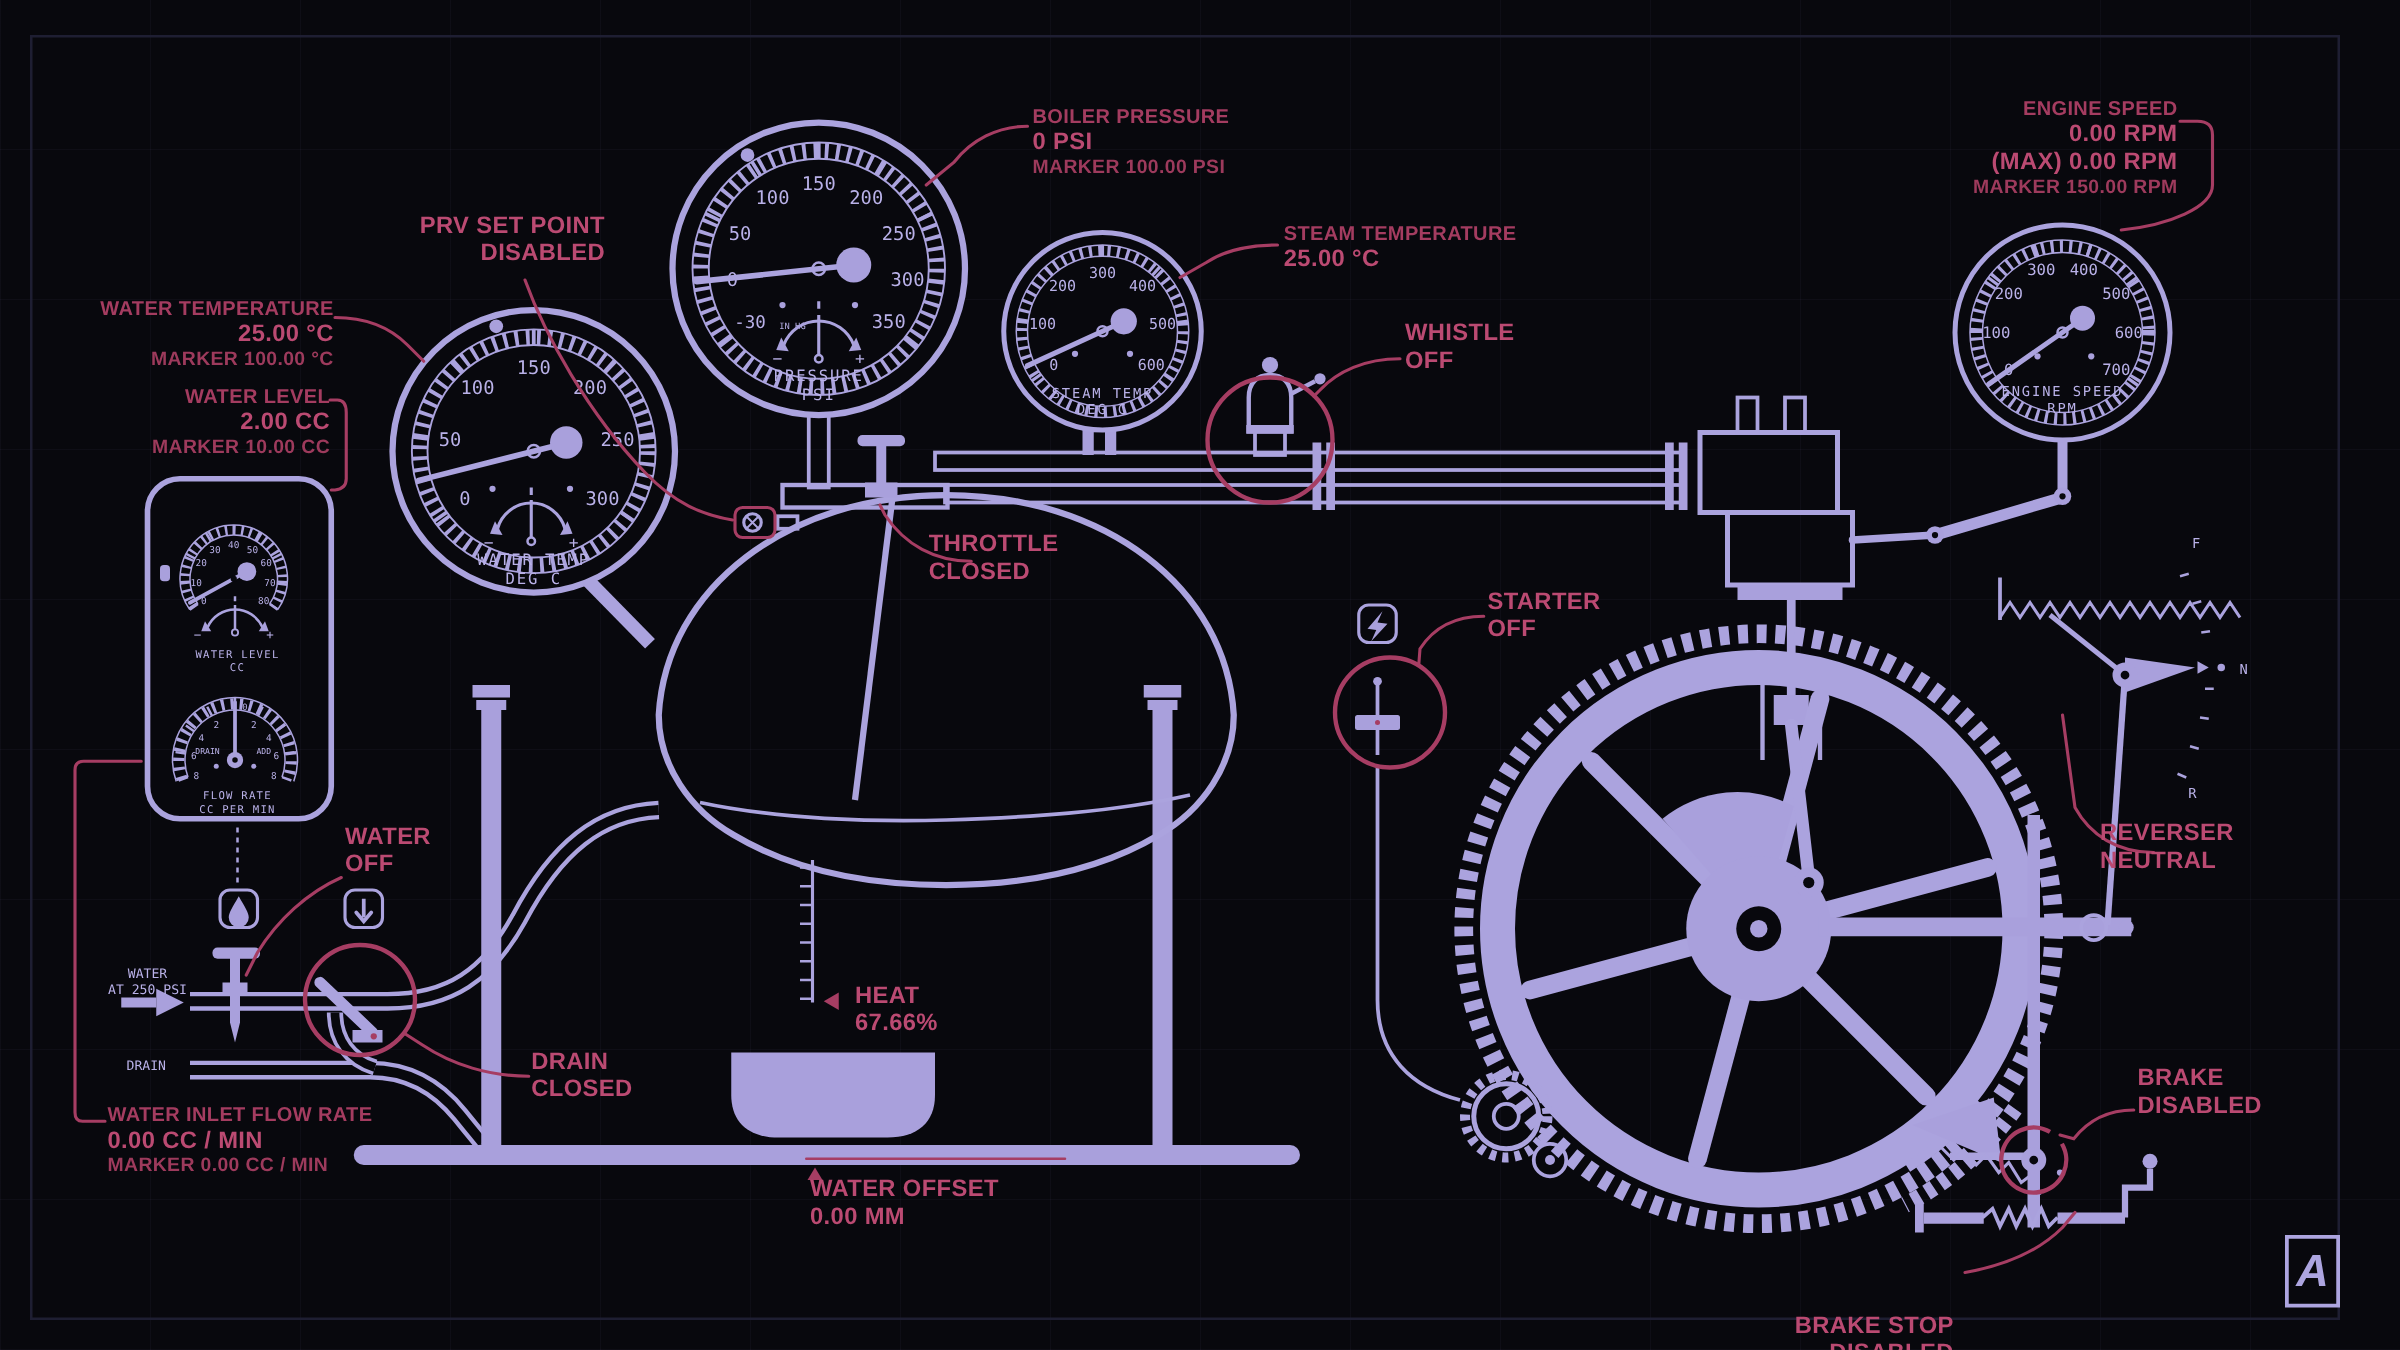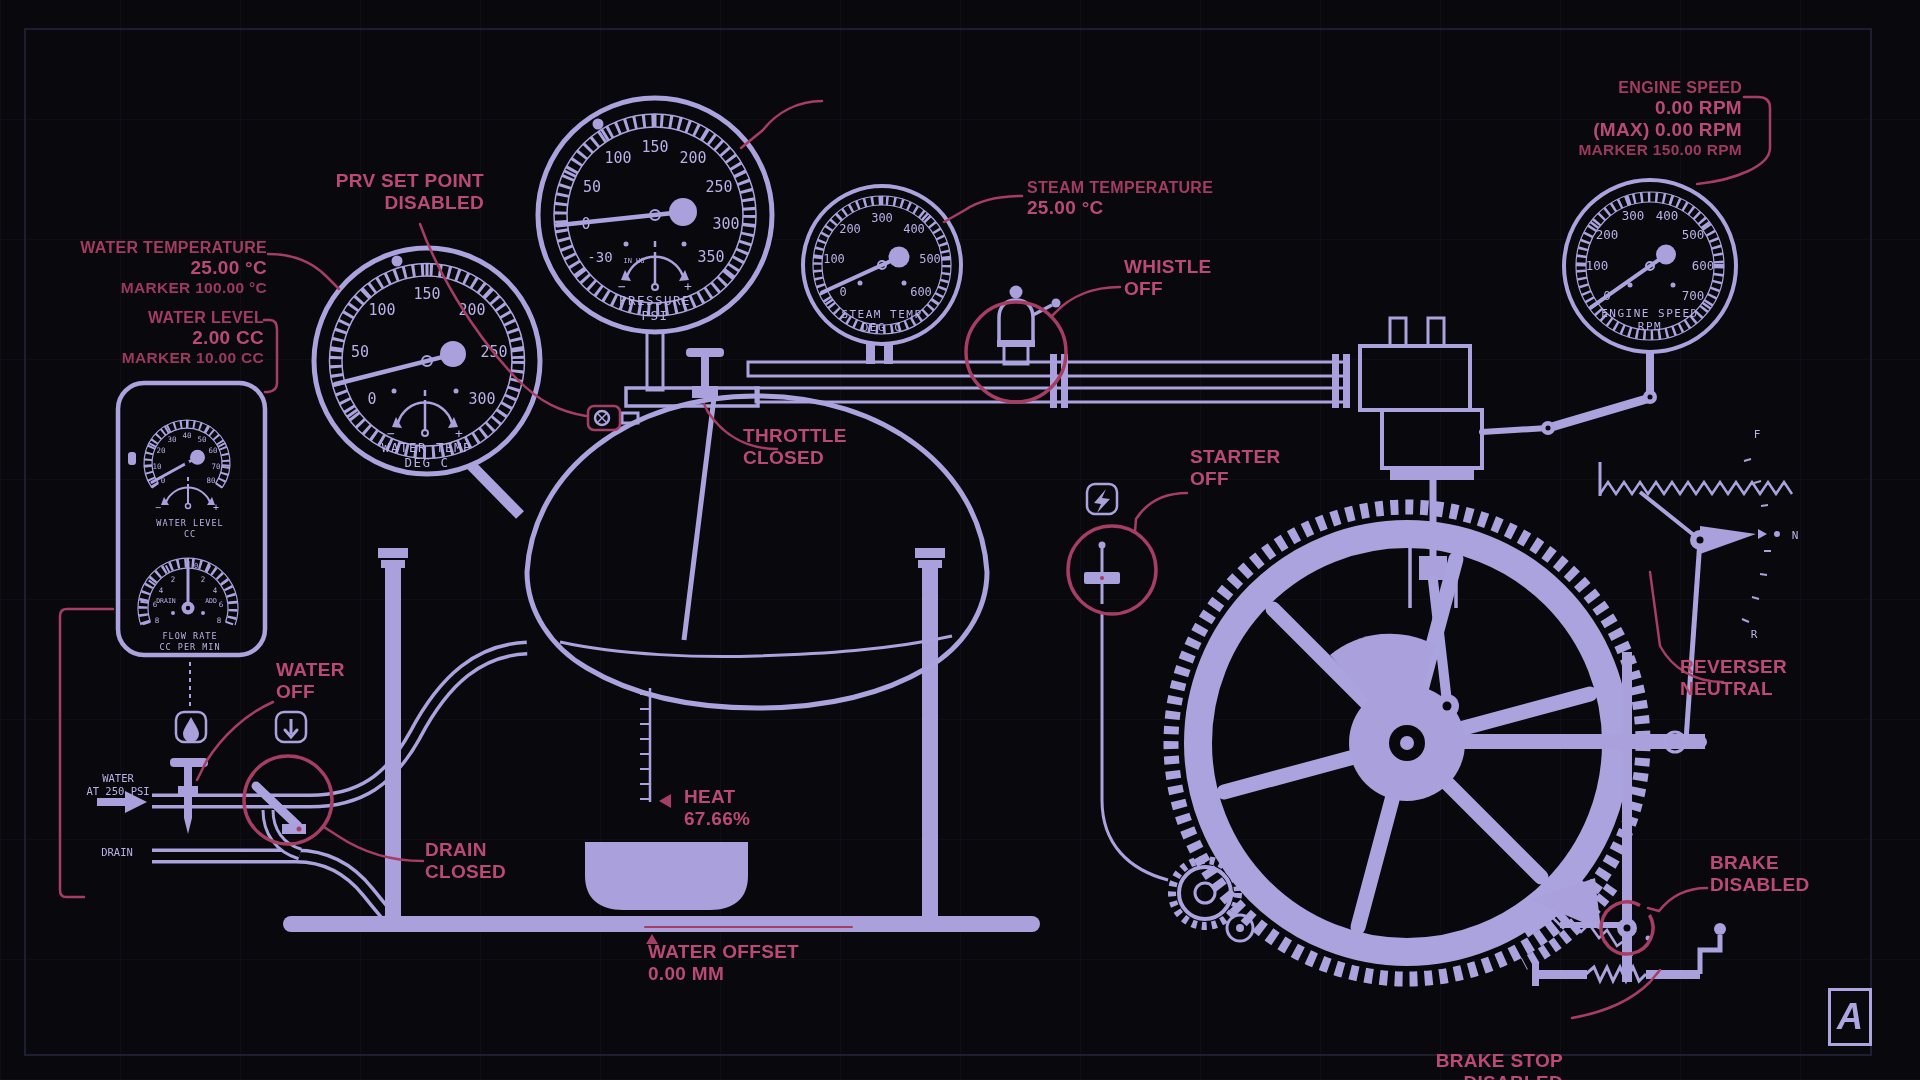--- a/index.html
+++ b/index.html
@@ -443,54 +443,64 @@
 </div>
 <div class="ann r" style="right:1656px;top:309px">
   <div class="t">WATER LEVEL</div>
   <div class="v">2.00 CC</div>
   <div class="m">MARKER 10.00 CC</div>
 </div>
 <div class="ann r" style="right:1436px;top:170px">
   <div class="v">PRV SET POINT</div>
   <div class="v">DISABLED</div>
 </div>
+<div class="ann" style="left:826px;top:85px">
+  <div class="t">BOILER PRESSURE</div>
+  <div class="v">0 PSI</div>
+  <div class="m">MARKER 100.00 PSI</div>
+</div>
 <div class="ann" style="left:1027px;top:179px">
   <div class="t">STEAM TEMPERATURE</div>
   <div class="v">25.00 °C</div>
 </div>
 <div class="ann" style="left:1124px;top:256px">
   <div class="v">WHISTLE</div>
   <div class="v">OFF</div>
 </div>
 <div class="ann r" style="right:178px;top:79px">
   <div class="t">ENGINE SPEED</div>
   <div class="v">0.00 RPM</div>
   <div class="v">(MAX) 0.00 RPM</div>
   <div class="m">MARKER 150.00 RPM</div>
 </div>
 <div class="ann" style="left:743px;top:425px">
   <div class="v">THROTTLE</div>
   <div class="v">CLOSED</div>
 </div>
-<div class="ann" style="left:1190px;top:446px">
+<div class="ann" style="left:1190px;top:471px">
   <div class="v">STARTER</div>
   <div class="v">OFF</div>
 </div>
 <div class="ann" style="left:1680px;top:656px">
   <div class="v">REVERSER</div>
   <div class="v">NEUTRAL</div>
 </div>
 <div class="ann" style="left:276px;top:659px">
   <div class="v">WATER</div>
   <div class="v">OFF</div>
 </div>
 <div class="ann" style="left:425px;top:839px">
   <div class="v">DRAIN</div>
   <div class="v">CLOSED</div>
 </div>
+<div class="ann" style="left:86px;top:884px">
+  <div class="t">WATER INLET FLOW RATE</div>
+  <div class="v">0.00 CC / MIN</div>
+  <div class="m">MARKER 0.00 CC / MIN</div>
+</div>
 <div class="ann" style="left:684px;top:786px">
   <div class="v">HEAT</div>
   <div class="v">67.66%</div>
 </div>
 <div class="ann" style="left:648px;top:941px">
   <div class="v">WATER OFFSET</div>
   <div class="v">0.00 MM</div>
 </div>
 <div class="ann" style="left:1710px;top:852px">
   <div class="v">BRAKE</div>

